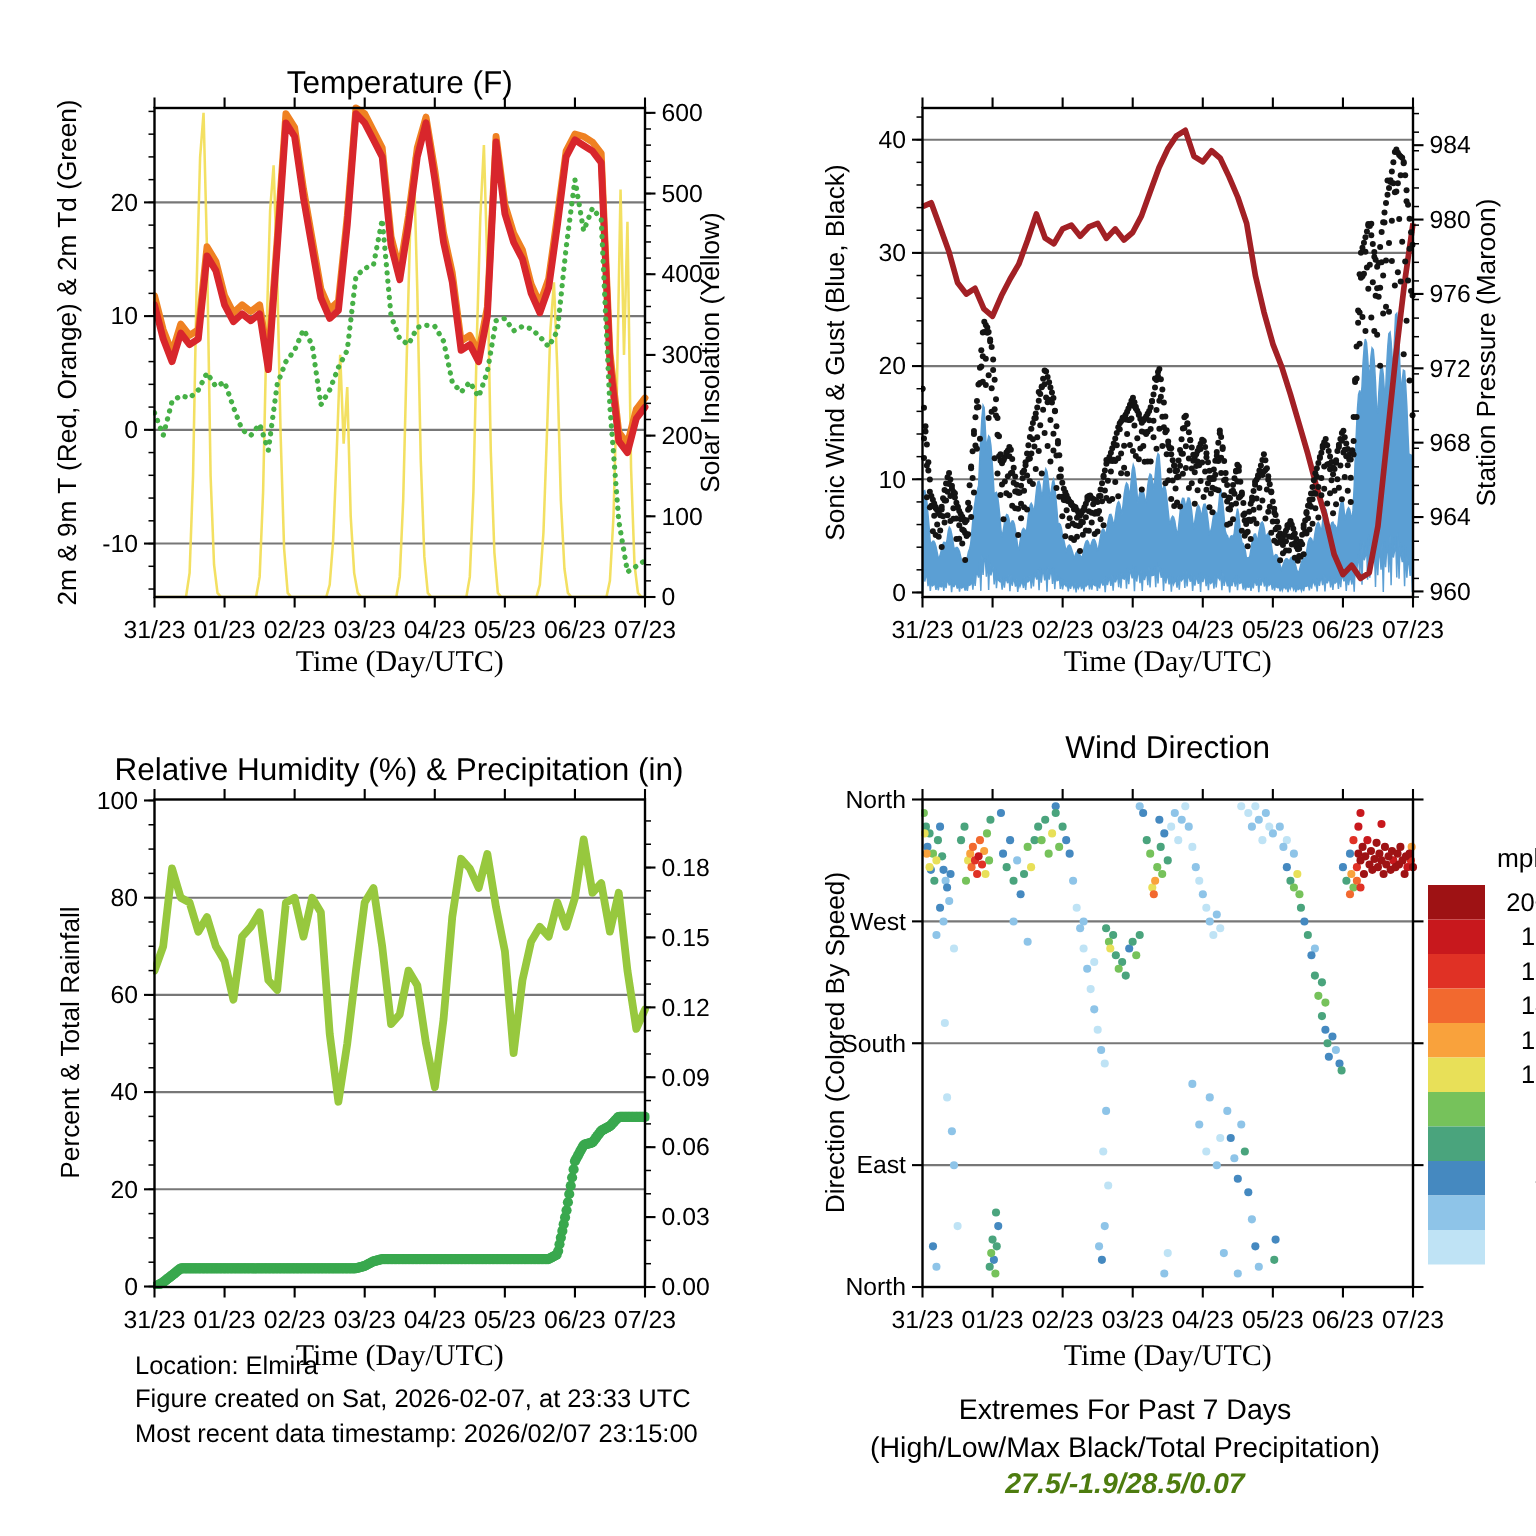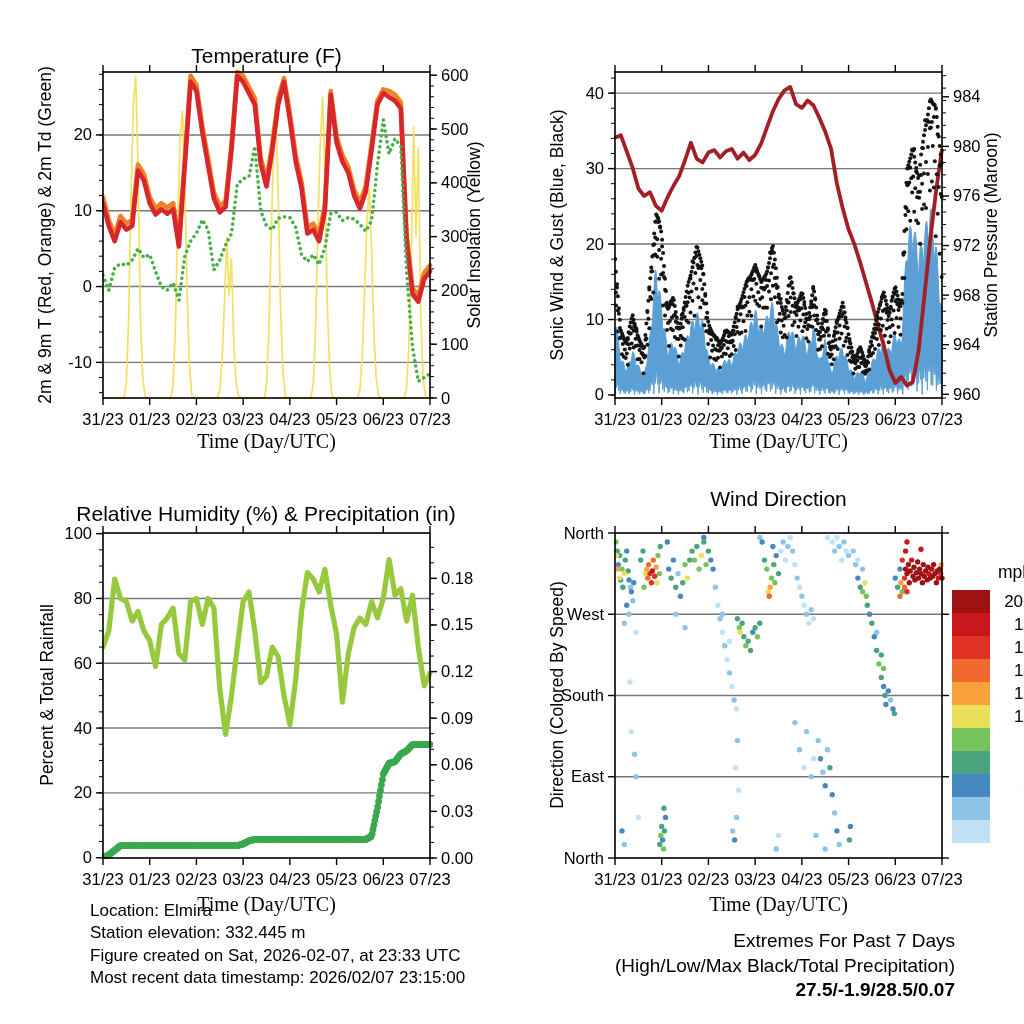--- a/index.html
+++ b/index.html
@@ -5,23 +5,23 @@
   html,body{margin:0;padding:0;background:#fff;}
   .page{position:relative;width:1024px;height:1024px;background:#fff;overflow:hidden;
         font-family:"Liberation Sans",sans-serif;color:#000;}
   #plots{position:absolute;left:0;top:0;}
   svg text{font-family:"Liberation Sans",sans-serif;fill:#000;}
   .title{position:absolute;text-align:center;font-size:21px;white-space:nowrap;}
   .xlabel{position:absolute;text-align:center;font-size:20px;font-family:Liberation Serif, serif;}
   .ylabel{position:absolute;font-size:17.5px;white-space:nowrap;
           transform:translate(-50%,-50%) rotate(-90deg);}
   .footer{position:absolute;left:90px;top:900px;font-size:17px;line-height:22.4px;}
-  .extremes{position:absolute;left:545px;top:929px;width:410px;text-align:right;
+  .extremes{position:absolute;left:545px;top:929px;width:410px;text-align:center;
             font-size:19px;line-height:24.6px;}
-  .extremes-vals{color:#000000;font-weight:bold;}
+  .extremes-vals{color:#4d7c0f;font-weight:bold;font-style:italic;}
   .legend{position:absolute;left:952px;top:562px;}
   .legend-title{font-size:17.5px;margin-left:46px;margin-bottom:7px;}
   .legend-row{display:flex;align-items:center;height:23px;}
   .swatch{width:38px;height:23px;}
   .legend-label{font-size:17px;width:38px;text-align:right;padding-left:5px;}
 </style>
 </head>
 <body>
 
 <div class="page">
@@ -1839,21 +1839,20 @@
 
   <div class="ylabel" style="left:45px;top:235px">2m &amp; 9m T (Red, Orange) &amp; 2m Td (Green)</div>
   <div class="ylabel" style="left:474px;top:235px">Solar Insolation (Yellow)</div>
   <div class="ylabel" style="left:557px;top:235px">Sonic Wind &amp; Gust (Blue, Black)</div>
   <div class="ylabel" style="left:991px;top:235px">Station Pressure (Maroon)</div>
   <div class="ylabel" style="left:47px;top:695px">Percent &amp; Total Rainfall</div>
   <div class="ylabel" style="left:557px;top:695px">Direction (Colored By Speed)</div>
 
   <div class="footer">
     <div>Location: Elmira</div>
-    <div>Station elevation: 332.445 m</div>
     <div>Figure created on Sat, 2026-02-07, at 23:33 UTC</div>
     <div>Most recent data timestamp: 2026/02/07 23:15:00</div>
   </div>
 
   <div class="extremes">
     <div>Extremes For Past 7 Days</div>
     <div>(High/Low/Max Black/Total Precipitation)</div>
     <div class="extremes-vals">27.5/-1.9/28.5/0.07</div>
   </div>
 

